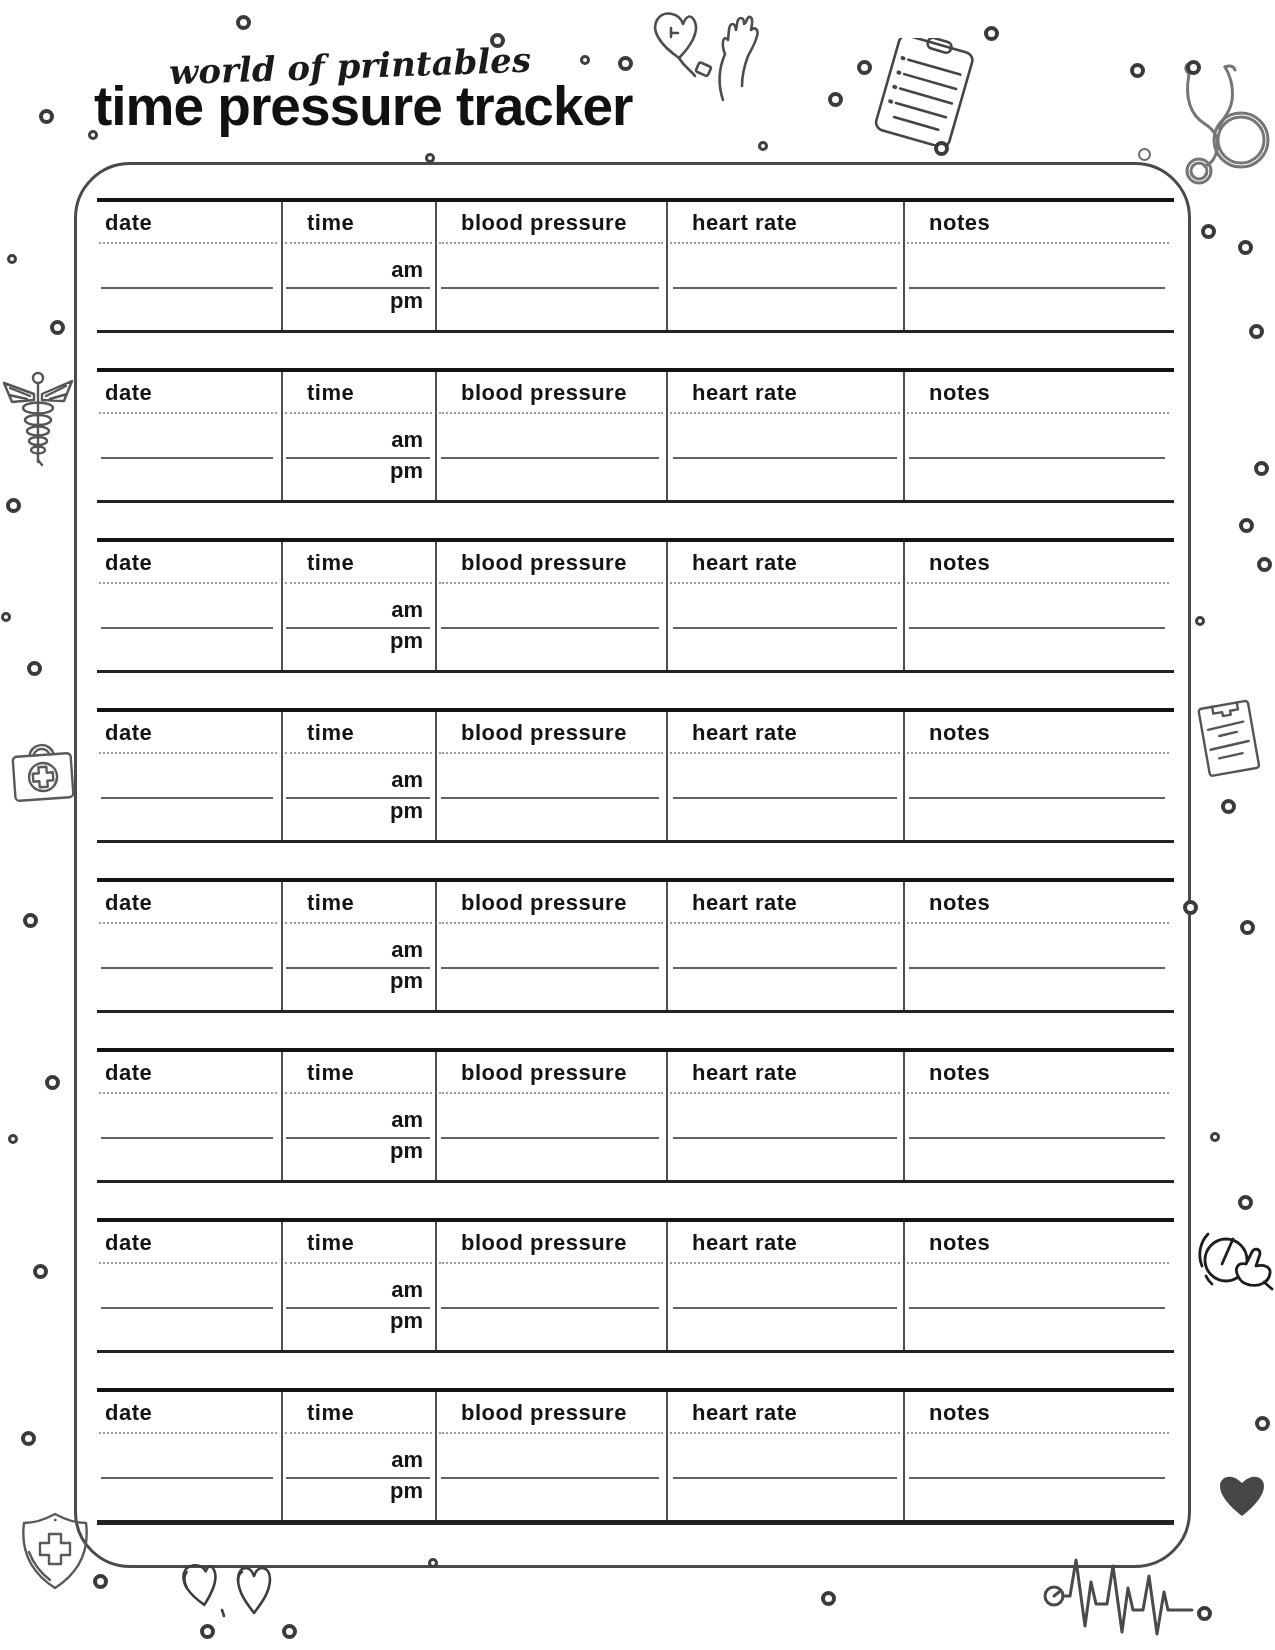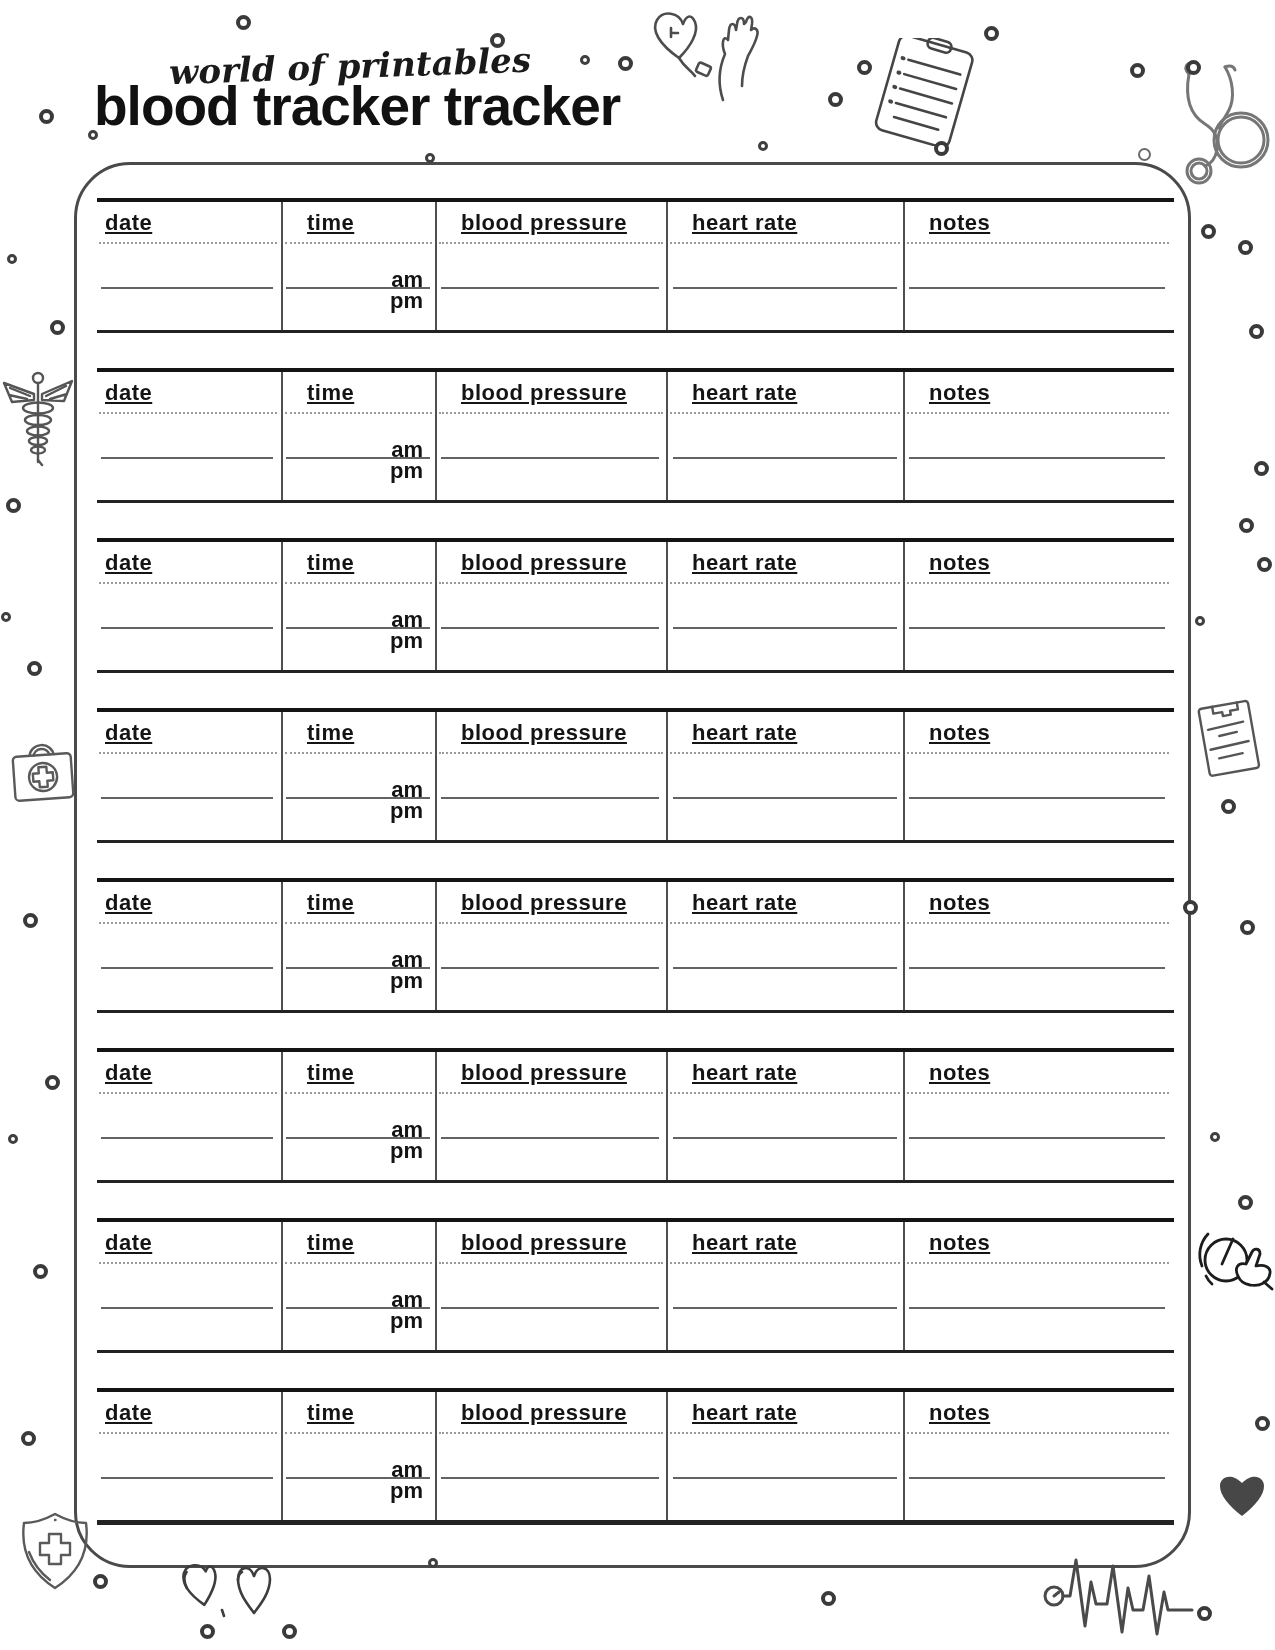--- a/index.html
+++ b/index.html
@@ -16,41 +16,41 @@
   
   .sheet{position:absolute;left:74px;top:162px;width:1117px;height:1406px;
     border:3px solid #4a4a4a;border-radius:56px;box-sizing:border-box;}
 
   .tables{position:absolute;left:97px;top:198px;width:1077px;}
   .section{position:relative;height:128px;border-top:4px solid #141414;
     border-bottom:3px solid #232323;margin-bottom:35px;}
   .section:last-child{border-bottom-width:5px;margin-bottom:0;}
 
   .hdr{position:absolute;top:0;height:40px;font-size:22px;font-weight:700;
-    letter-spacing:.5px;color:#141414;padding-top:8px;box-sizing:border-box;text-decoration:underline;}
+    letter-spacing:.5px;color:#141414;padding-top:8px;box-sizing:border-box;}
   .c1{left:0;width:185px;padding-left:8px;}
   .c2{left:185px;width:154px;padding-left:25px;}
   .c3{left:339px;width:231px;padding-left:25px;}
   .c4{left:570px;width:235px;padding-left:25px;}
   .c5{left:807px;width:270px;padding-left:25px;}
 
   .vdiv{position:absolute;top:0;bottom:0;width:2px;background:#4f4f4f;}
   .v1{left:184px}.v2{left:338px}.v3{left:569px}.v4{left:806px}
 
   .dotline{position:absolute;top:40px;height:0;border-top:2px dotted #9b9b9b;}
   .l1{left:2px;width:178px}.l2{left:188px;width:147px}.l3{left:342px;width:224px}
   .l4{left:573px;width:230px}.l5{left:810px;width:262px}
 
   .amline{position:absolute;top:85px;height:0;border-top:2.5px solid #636363;}
   .m1{left:4px;width:172px}.m2{left:189px;width:144px}.m3{left:344px;width:218px}
   .m4{left:576px;width:224px}.m5{left:812px;width:256px}
 
   .tlabel{position:absolute;left:185px;width:154px;text-align:right;
     padding-right:13px;box-sizing:border-box;font-size:22px;font-weight:700;color:#141414;}
-  .tlabel.am{top:65px}
+  .tlabel.am{top:55px}
   .tlabel.pm{top:86px}
 
   
   .footer{position:absolute;left:0;width:1275px;top:1580px;text-align:center;
     font-family:"DejaVu Serif",serif;font-style:italic;font-weight:700;font-size:30px;color:#191919;}
   .footer .heart{font-weight:400;font-size:26px;vertical-align:6px;padding-left:6px;}
 
   
   .dot{position:absolute;border-radius:50%;box-sizing:border-box;background:#fff;}
   .dot.lg{width:15px;height:15px;border:4.5px solid #3a3a3a;}
@@ -59,21 +59,21 @@
 
   .icon{position:absolute;}
   .icon svg{display:block;}
 </style>
 </head>
 <body>
 
 <div class="page">
 
   <div class="brand-script">world of printables</div>
-  <div class="main-title">blood tracker tracker</div>
+  <div class="main-title">time pressure tracker</div>
 
   <div class="sheet"></div>
 
   <div class="tables">
     <div class="section">
       <div class="vdiv v1"></div>
       <div class="vdiv v2"></div>
       <div class="vdiv v3"></div>
       <div class="vdiv v4"></div>
 

